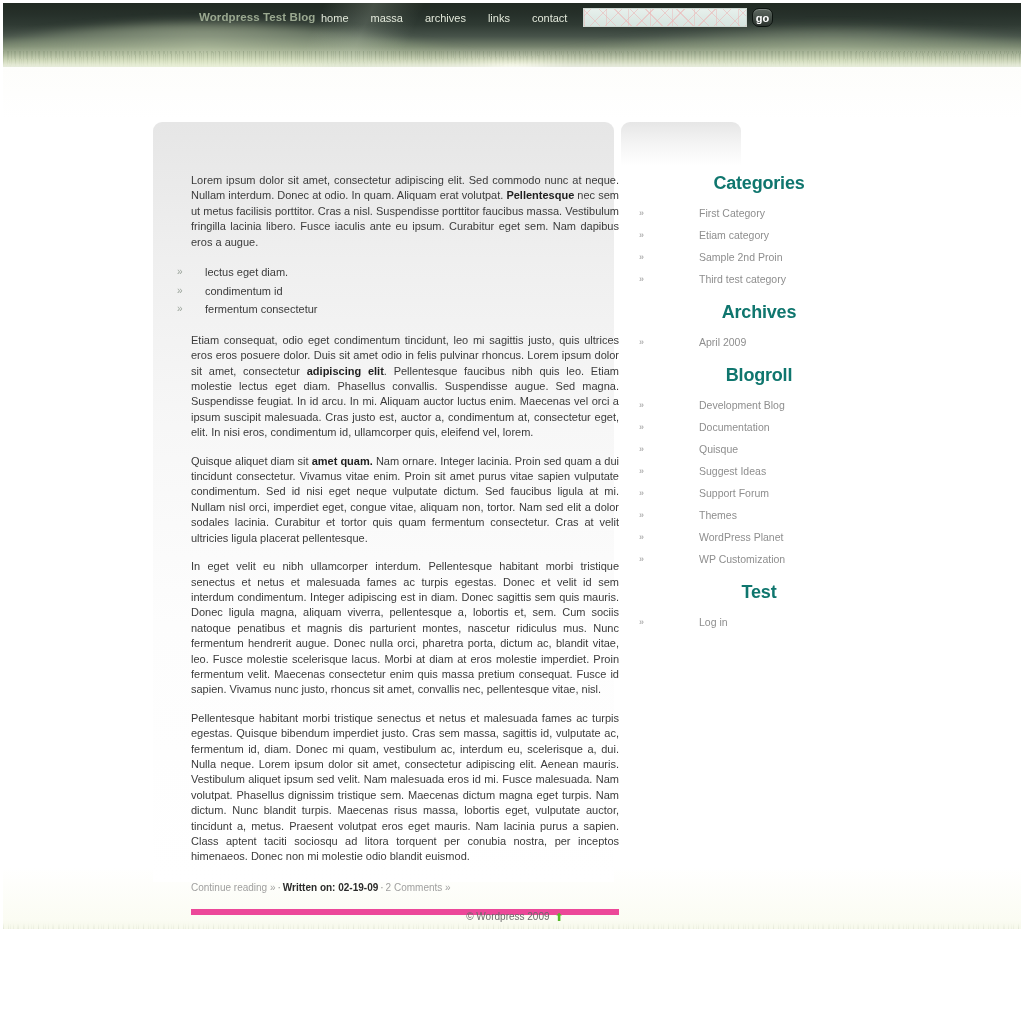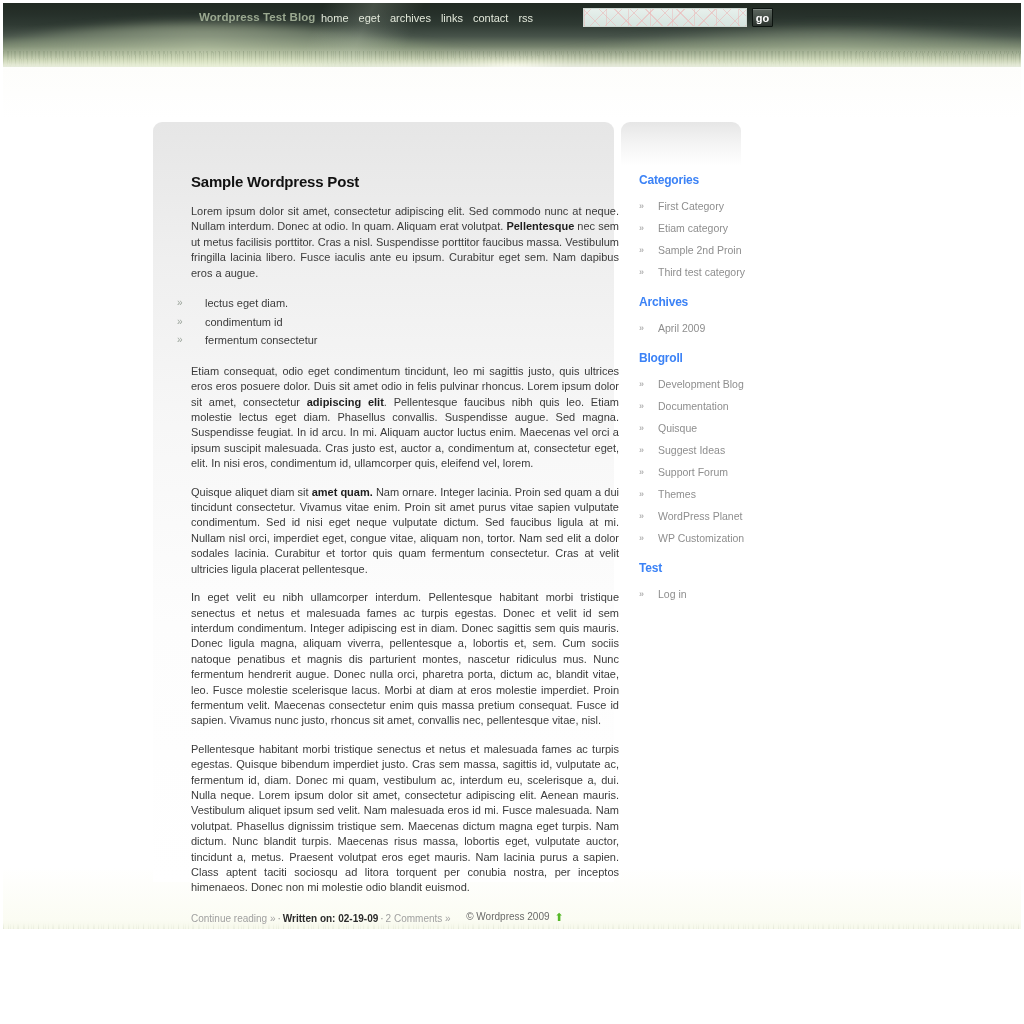--- a/index.html
+++ b/index.html
@@ -94,21 +94,21 @@
     font-size: 11.5px;
     font-weight: bold;
     color: #9aa890;
     letter-spacing: .1px;
     white-space: nowrap;
   }
   #main-nav {
     position: absolute;
     left: 318px; top: 9px;
     display: flex;
-    gap: 10px;
+    gap: 22px;
     align-items: center;
   }
   #main-nav .nav-link {
     font-size: 11px;
     color: #e2e8da;
     text-decoration: none;
     white-space: nowrap;
     cursor: pointer;
   }
   #search-form {
@@ -131,21 +131,21 @@
       linear-gradient(to bottom, #e7f0ec, #d6e4df);
     font-family: "Liberation Sans", sans-serif;
     font-size: 10px;
     color: #33423a;
     padding: 0 3px;
     outline: none;
   }
   #search-go {
     width: 21px; height: 19px;
     box-sizing: border-box;
-    border-radius: 1px;
+    border-radius: 7px;
     border: 1px solid #0d1410;
     background: linear-gradient(to bottom, #5d6760 0%, #4a544d 40%, #2c332e 100%);
     color: #ffffff;
     font-family: "Liberation Sans", sans-serif;
     font-size: 11px;
     font-weight: bold;
     line-height: 16px;
     text-align: center;
     padding: 0;
     cursor: pointer;
@@ -224,43 +224,44 @@
   }
   .post-list li .li-marker {
     position: absolute;
     left: -14px; top: 0;
     color: #9aa39a;
     font-size: 10px;
     letter-spacing: -1px;
   }
   #post-meta {
     margin-top: 17px;
-    padding-bottom: 8px;
-    border-bottom: 4px solid #ec4899;
+    padding-bottom: 16px;
+    border-bottom: 6px solid #ec4899;
     font-size: 10px;
     color: #9b9b9b;
     white-space: nowrap;
   }
   #post-meta a { color: #a0a0a0; text-decoration: none; cursor: pointer; }
   #post-meta .written { color: #2b2b2b; font-weight: bold; }
   #post-meta .sep { color: #8a8a8a; margin: 0 2px; }
 
   
   #sidebar {
     position: absolute;
     left: 636px; top: 170px;
     width: 240px;
   }
   .widget { margin-bottom: 16px; }
   .widget-title {
     margin: 0 0 12px 0;
-    font-size: 12px;
+    font-size: 18px;
     font-weight: bold;
-    color: #3b82f6;
+    color: #0f766e;
     letter-spacing: -0.2px;
+    text-align: center;
   }
   .widget-list { list-style: none; margin: 0; padding: 0; }
   .widget-list li {
     position: relative;
     padding-left: 19px;
     margin-bottom: 8px;
     font-size: 10.5px;
     line-height: 14px;
   }
   .widget-list li .chev {
@@ -268,20 +269,21 @@
     left: 0; top: 0;
     color: #b4b4b4;
     font-size: 9px;
     letter-spacing: -2px;
     font-weight: bold;
   }
   .widget-list li a {
     color: #8e8e8e;
     text-decoration: none;
     cursor: pointer;
+    margin-left: 41px;
   }
 
   
   #footer-credit {
     position: absolute;
     left: 0; top: 908px;
     width: 1024px;
     text-align: center;
     font-size: 10px;
     color: #6a6a6a;
@@ -313,21 +315,21 @@
     <div class="hill-a"></div>
     <div class="hill-b"></div>
     <div class="sheen"></div>
     <div class="grassline"></div>
 
     <div id="header-bar">
       <div id="site-title">Wordpress Test Blog</div>
 
       <nav id="main-nav">
         <a class="nav-link">home</a>
-        <a class="nav-link">eget</a>
+        <a class="nav-link">massa</a>
         <a class="nav-link">archives</a>
         <a class="nav-link">links</a>
         <a class="nav-link">contact</a>
         <a class="nav-link">rss</a>
       </nav>
 
       <div id="search-form">
         <input id="search-input" type="text" placeholder="" style="">
         <button id="search-go">go</button>
       </div>
@@ -335,21 +337,20 @@
   </div>
 
   <div id="canvas">
     <div class="bottom-grass"></div>
   </div>
 
   <div id="content-panel"></div>
   <div id="sidebar-panel"></div>
 
   <article id="article">
-    <h1 class="post-title">Sample Wordpress Post</h1>
 
     <p class="post-p"><span>Lorem ipsum dolor sit amet, consectetur adipiscing elit. Sed commodo nunc at neque. Nullam interdum. Donec at odio. In quam. Aliquam erat volutpat. </span><b>Pellentesque</b><span> nec sem ut metus facilisis porttitor. Cras a nisl. Suspendisse porttitor faucibus massa. Vestibulum fringilla lacinia libero. Fusce iaculis ante eu ipsum. Curabitur eget sem. Nam dapibus eros a augue.</span></p>
 
     <ul class="post-list">
       <li><span class="li-marker">»</span><span>lectus eget diam.</span></li>
       <li><span class="li-marker">»</span><span>condimentum id</span></li>
       <li><span class="li-marker">»</span><span>fermentum consectetur</span></li>
     </ul>
 
     <p class="post-p"><span>Etiam consequat, odio eget condimentum tincidunt, leo mi sagittis justo, quis ultrices eros eros posuere dolor. Duis sit amet odio in felis pulvinar rhoncus. Lorem ipsum dolor sit amet, consectetur </span><b>adipiscing elit</b><span>. Pellentesque faucibus nibh quis leo. Etiam molestie lectus eget diam. Phasellus convallis. Suspendisse augue. Sed magna. Suspendisse feugiat. In id arcu. In mi. Aliquam auctor luctus enim. Maecenas vel orci a ipsum suscipit malesuada. Cras justo est, auctor a, condimentum at, consectetur eget, elit. In nisi eros, condimentum id, ullamcorper quis, eleifend vel, lorem.</span></p>

